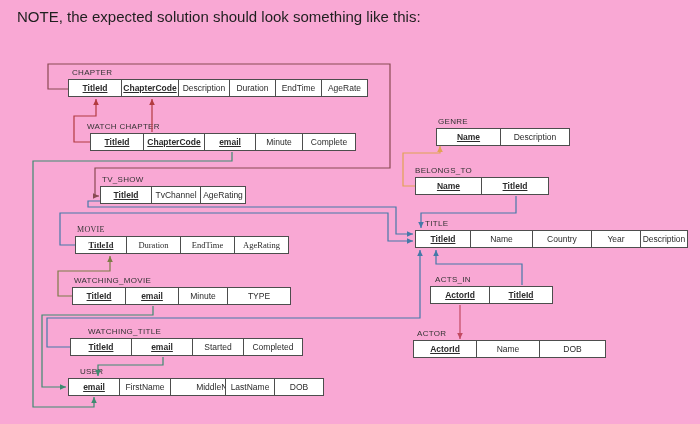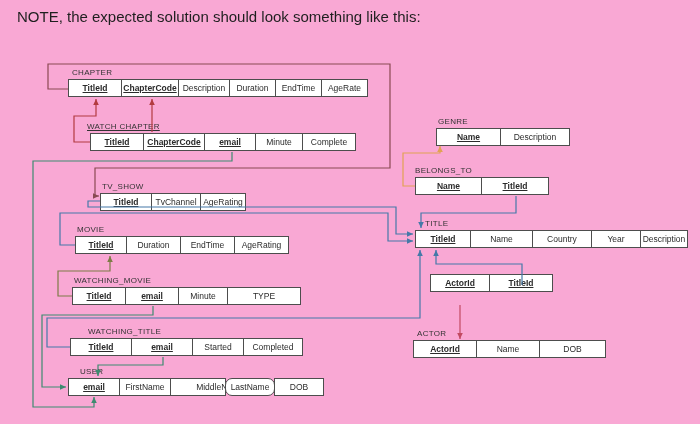--- a/index.html
+++ b/index.html
@@ -29,71 +29,71 @@
         <div class="tbl-row">
           <div class="cell pk" style="width: 54px;">TitleId</div>
           <div class="cell pk" style="width: 58px;">ChapterCode</div>
           <div class="cell" style="width: 52px;">Description</div>
           <div class="cell" style="width: 47px;">Duration</div>
           <div class="cell" style="width: 47px;">EndTime</div>
           <div class="cell" style="width: 47px;">AgeRate</div>
         </div>
       </div>
       <div class="tbl" style="left: 90px; top: 121px;">
-        <div class="tbl-label" style="margin-left: -3px; text-decoration: underline;">WATCH CHAPTER</div>
+        <div class="tbl-label" style="margin-left: -3px;">WATCH CHAPTER</div>
         <div class="tbl-row">
           <div class="cell pk" style="width: 54px;">TitleId</div>
           <div class="cell pk" style="width: 62px;">ChapterCode</div>
           <div class="cell pk" style="width: 52px;">email</div>
           <div class="cell" style="width: 48px;">Minute</div>
           <div class="cell" style="width: 54px;">Complete</div>
         </div>
       </div>
-      <div class="tbl" style="left: 100px; top: 181px;">
+      <div class="tbl" style="left: 100px; top: 174px;">
         <div class="tbl-label" style="margin-left: 2px;">TV_SHOW</div>
         <div class="tbl-row">
           <div class="cell pk" style="width: 52px;">TitleId</div>
           <div class="cell" style="width: 50px;">TvChannel</div>
           <div class="cell" style="width: 46px;">AgeRating</div>
         </div>
       </div>
-      <div class="tbl" style="left: 75px; top: 224px;">
+      <div class="tbl" style="left: 75px; top: 224px; font-family: Liberation Serif, serif;">
         <div class="tbl-label" style="margin-left: 2px;">MOVIE</div>
         <div class="tbl-row">
           <div class="cell pk" style="width: 52px;">TitleId</div>
           <div class="cell" style="width: 55px;">Duration</div>
           <div class="cell" style="width: 55px;">EndTime</div>
           <div class="cell" style="width: 55px;">AgeRating</div>
         </div>
       </div>
       <div class="tbl" style="left: 72px; top: 275px;">
         <div class="tbl-label" style="margin-left: 2px;">WATCHING_MOVIE</div>
         <div class="tbl-row">
           <div class="cell pk" style="width: 54px;">TitleId</div>
           <div class="cell pk" style="width: 54px;">email</div>
           <div class="cell" style="width: 50px;">Minute</div>
-          <div class="cell" style="width: 74px;">TYPE</div>
+          <div class="cell" style="width: 64px;">TYPE</div>
         </div>
       </div>
       <div class="tbl" style="left: 70px; top: 326px;">
         <div class="tbl-label" style="margin-left: 18px;">WATCHING_TITLE</div>
         <div class="tbl-row">
           <div class="cell pk" style="width: 62px;">TitleId</div>
           <div class="cell pk" style="width: 62px;">email</div>
           <div class="cell" style="width: 52px;">Started</div>
           <div class="cell" style="width: 60px;">Completed</div>
         </div>
       </div>
       <div class="tbl" style="left: 68px; top: 366px;">
         <div class="tbl-label" style="margin-left: 12px;">USER</div>
         <div class="tbl-row">
           <div class="cell pk" style="width: 52px;">email</div>
           <div class="cell" style="width: 52px;">FirstName</div>
           <div class="cell" style="width: 56px; padding-left: 44px;">MiddleName</div>
-          <div class="cell" style="width: 50px; border-radius: 7px;">LastName</div>
+          <div class="cell" style="width: 50px;">LastName</div>
           <div class="cell" style="width: 50px;">DOB</div>
         </div>
       </div>
       <div class="tbl" style="left: 413px; top: 116px; margin-left: 23px;">
         <div class="tbl-label" style="margin-left: 2px;">GENRE</div>
         <div class="tbl-row">
           <div class="cell pk" style="width: 65px;">Name</div>
           <div class="cell" style="width: 70px;">Description</div>
         </div>
       </div>
@@ -108,20 +108,21 @@
         <div class="tbl-label" style="margin-left: 10px;">TITLE</div>
         <div class="tbl-row">
           <div class="cell pk" style="width: 56px;">TitleId</div>
           <div class="cell" style="width: 63px;">Name</div>
           <div class="cell" style="width: 60px;">Country</div>
           <div class="cell" style="width: 50px;">Year</div>
           <div class="cell" style="width: 48px;">Description</div>
         </div>
       </div>
       <div class="tbl" style="left: 430px; top: 274px;">
+        <div class="tbl-label" style="margin-left: 5px;">ACTS_IN</div>
         <div class="tbl-row">
           <div class="cell pk" style="width: 60px;">ActorId</div>
           <div class="cell pk" style="width: 64px;">TitleId</div>
         </div>
       </div>
       <div class="tbl" style="left: 413px; top: 328px;">
         <div class="tbl-label" style="margin-left: 4px;">ACTOR</div>
         <div class="tbl-row">
           <div class="cell pk" style="width: 64px;">ActorId</div>
           <div class="cell" style="width: 64px;">Name</div>

